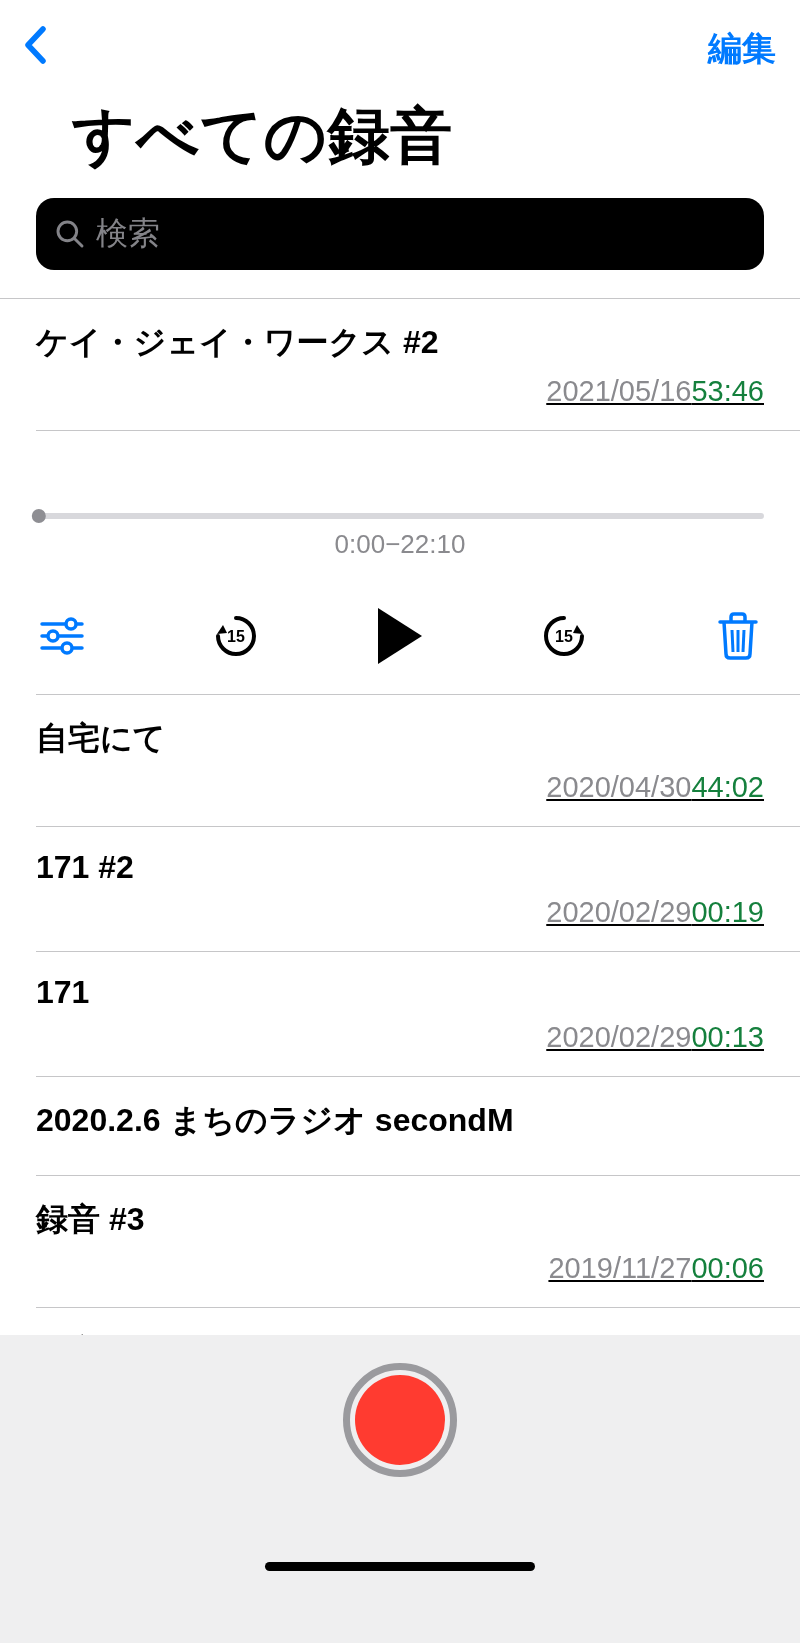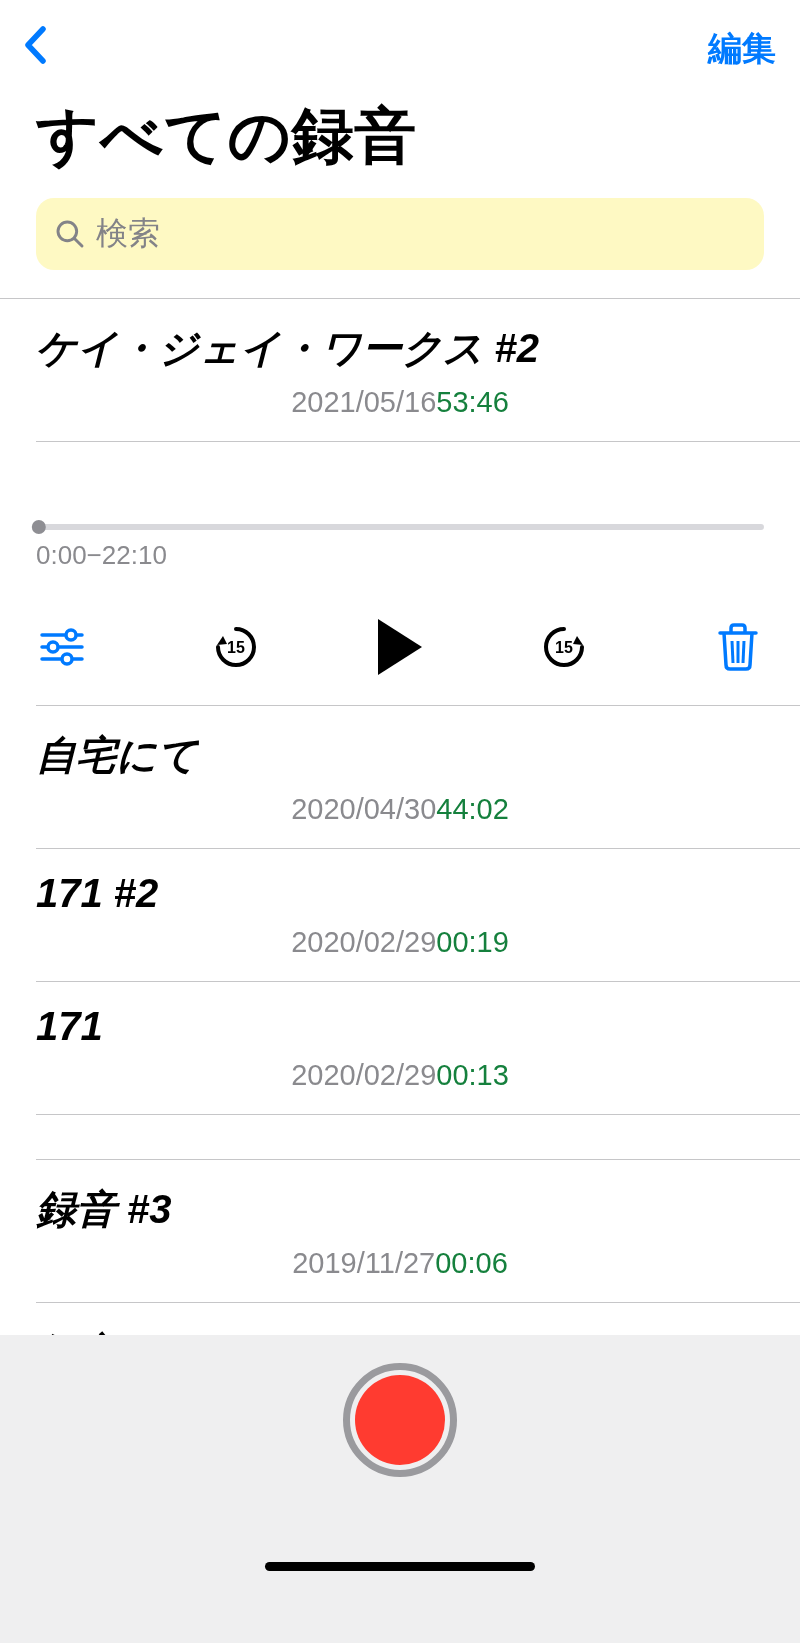--- a/index.html
+++ b/index.html
@@ -29,24 +29,25 @@
     .edit-btn {
       color: #007aff;
       font-size: 34px;
       font-weight: 700;
     }
     .page-title {
       font-size: 62px;
       font-weight: 700;
       padding: 10px 36px 20px;
       letter-spacing: 0.5px;
+      margin-left: 36px;
     }
     .search-bar {
       margin: 0 36px 28px;
-      background: #fef9c3;
+      background: #000000;
       border-radius: 18px;
       display: flex;
       align-items: center;
       padding: 14px 18px;
       gap: 10px;
     }
     .search-icon {
       width: 32px;
       height: 32px;
       flex-shrink: 0;
@@ -61,29 +62,29 @@
     }
     .divider {
       height: 1px;
       background: #c6c6c8;
       margin-left: 36px;
     }
     .recording-item {
       padding: 22px 36px;
     }
     .recording-title {
-      font-size: 40px;
+      font-size: 32px;
       font-weight: 600;
       margin-bottom: 10px;
-      font-style: italic;
     }
     .recording-meta {
       display: flex;
-      justify-content: center;
-      align-items: center;
+      justify-content: flex-end;
+      align-items: center;
+      text-decoration: underline;
     }
     .recording-date {
       font-size: 29px;
       color: #8a8a8e;
     }
     .recording-duration {
       font-size: 29px;
       color: #15803d;
       font-variant-numeric: tabular-nums;
     }
@@ -124,21 +125,21 @@
       left: 0;
       top: 50%;
       transform: translate(-30%, -50%);
       width: 14px;
       height: 14px;
       background: #8e8e93;
       border-radius: 50%;
     }
     .time-labels {
       display: flex;
-      justify-content: flex-start;
+      justify-content: center;
       margin-top: 10px;
       font-size: 26px;
       color: #8a8a8e;
       font-variant-numeric: tabular-nums;
     }
     .controls {
       display: flex;
       justify-content: space-between;
       align-items: center;
       margin-top: 48px;
@@ -311,20 +312,21 @@
 <div class="recording-item">
   <div class="recording-title">171</div>
   <div class="recording-meta">
     <span class="recording-date">2020/02/29</span>
     <span class="recording-duration">00:13</span>
   </div>
 </div>
 <div class="divider"></div>
 
 <div class="recording-item">
+  <div class="recording-title">2020.2.6 まちのラジオ secondM</div>
 </div>
 <div class="divider"></div>
 
 <div class="recording-item">
   <div class="recording-title">録音 #3</div>
   <div class="recording-meta">
     <span class="recording-date">2019/11/27</span>
     <span class="recording-duration">00:06</span>
   </div>
 </div>

